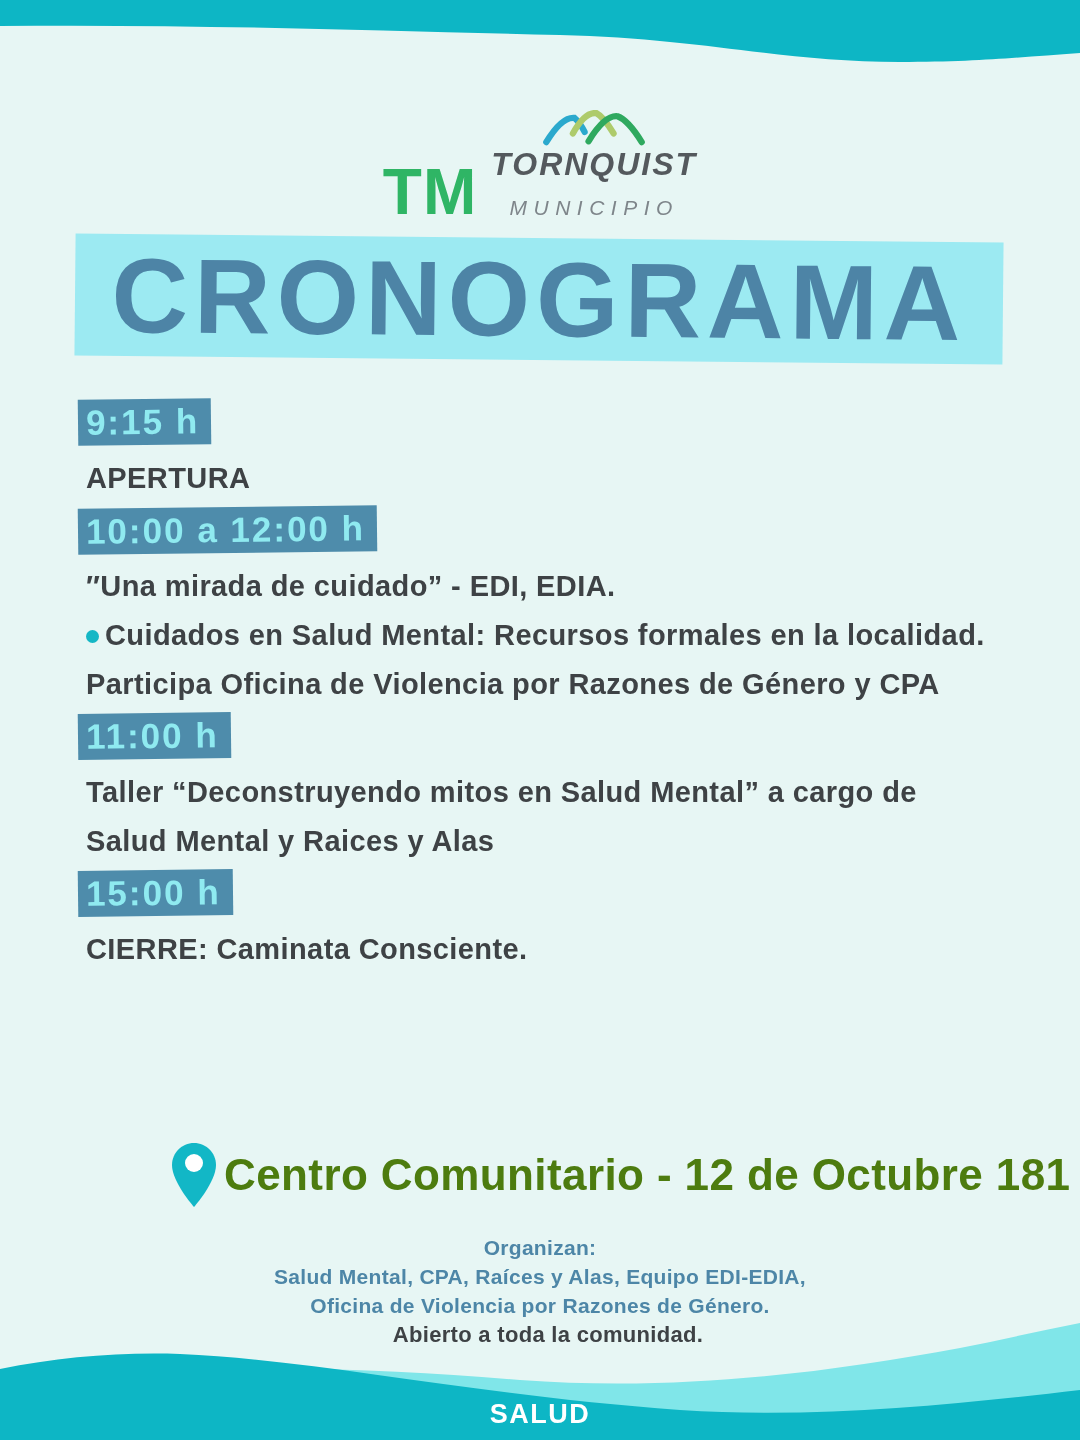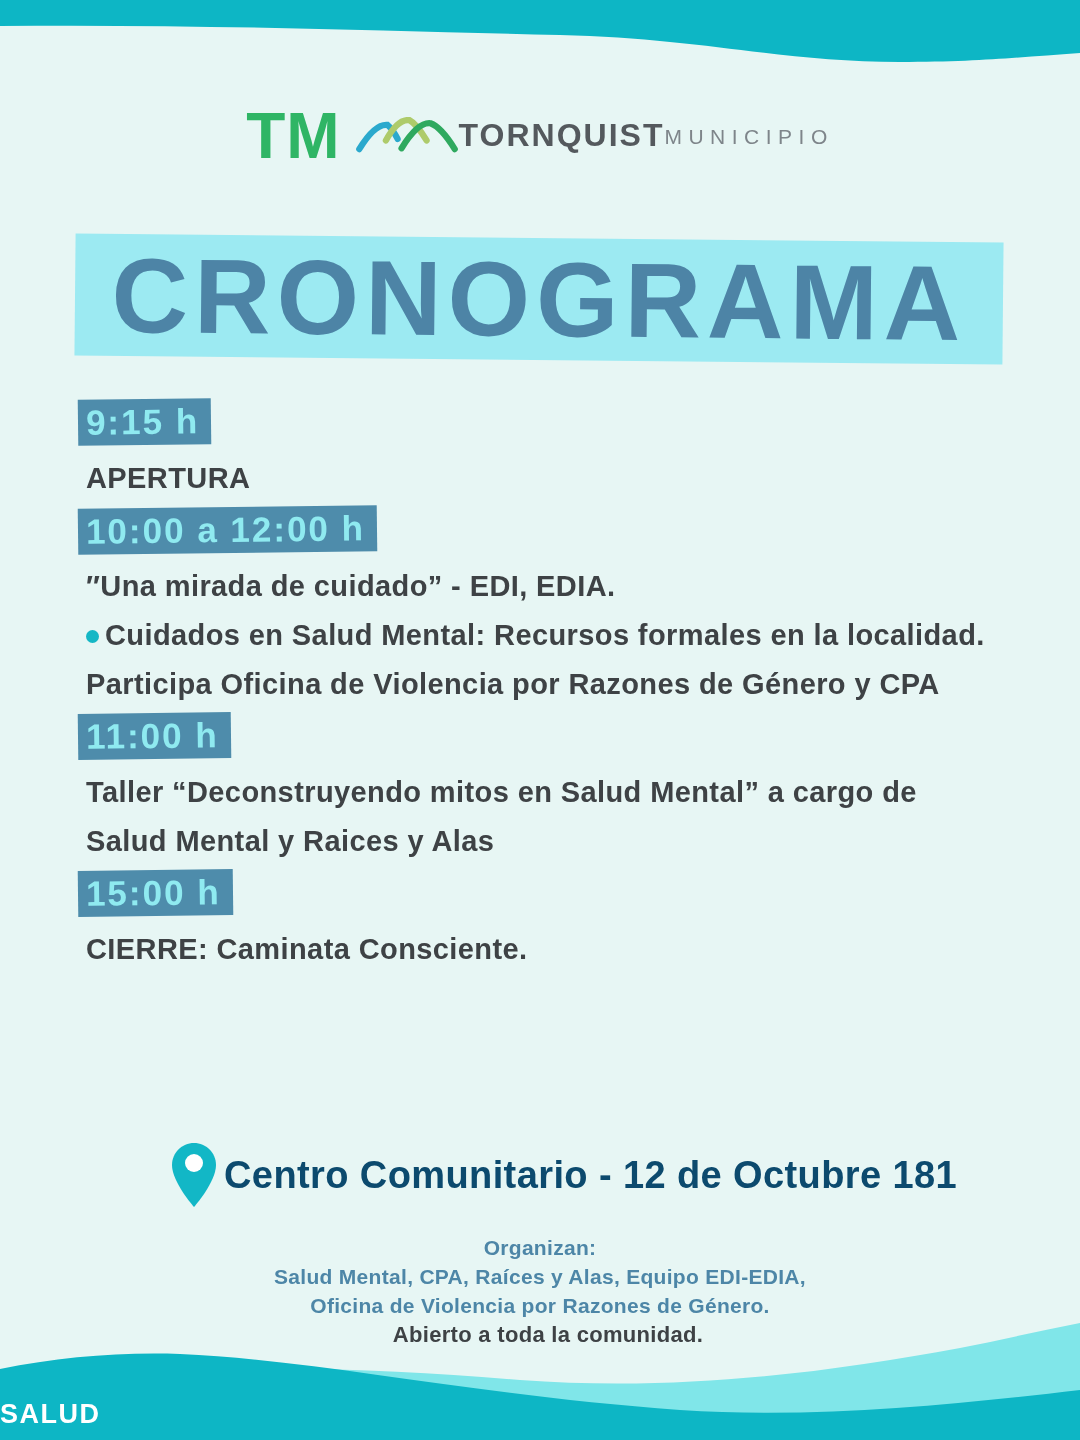--- a/index.html
+++ b/index.html
@@ -5,26 +5,26 @@
   html,body{margin:0;padding:0;background:#cfd8d8;}
   .poster{
     position:relative;width:1080px;height:1440px;margin:0 auto;
     background:#e7f6f4;overflow:hidden;
     font-family:"Liberation Sans",sans-serif;
   }
   svg{display:block;}
   
   .top-wave{position:absolute;top:0;left:0;width:1080px;height:70px;}
   
-  .logo{position:absolute;top:110px;left:0;right:0;display:flex;justify-content:center;gap:14px;}
+  .logo{position:absolute;top:110px;left:0;right:0;display:flex;justify-content:center;align-items:flex-end;gap:14px;}
   .logo-tm{font-size:64px;font-weight:700;color:#2fb565;letter-spacing:1px;line-height:0.82;}
-  .logo-right{display:flex;align-items:center;}
+  .logo-right{display:flex;flex-direction:column;align-items:center;font-style:italic;}
   .logo-mountains{width:104px;height:36px;margin-bottom:2px;}
   .logo-name{font-size:32px;font-weight:700;color:#54595d;letter-spacing:2px;line-height:1.05;}
-  .logo-sub{font-size:21px;font-weight:400;color:#7e858a;letter-spacing:6.5px;line-height:1.1;margin-top:1px;}
+  .logo-sub{font-size:21px;font-weight:400;color:#7e858a;letter-spacing:6.5px;line-height:1.1;margin-top:14px;}
   
   .banner{
     position:absolute;left:75px;top:238px;width:928px;height:122px;
     background:#9ceaf2;transform:rotate(0.55deg);
     display:flex;align-items:center;justify-content:center;
   }
   .banner h1{margin:0;font-size:106px;font-weight:700;color:#4d84a6;letter-spacing:6px;line-height:1;}
   
   .schedule{position:absolute;left:78px;top:399px;width:950px;}
   .sched-item{margin:0 0 2px 0;}
@@ -37,29 +37,29 @@
     margin:8px;font-size:29px;font-weight:700;color:#3e4245;
     letter-spacing:0.4px;line-height:41px;white-space:nowrap;
   }
   .bullet{
     display:inline-block;width:13px;height:13px;border-radius:50%;
     background:#15b7c5;margin-right:6px;transform:translateY(-2px);
   }
   
   .location{position:absolute;left:172px;top:1142px;display:flex;align-items:center;gap:8px;}
   .pin-icon{width:44px;height:66px;}
-  .location-text{font-size:38px;font-weight:700;color:#0c4a6e;letter-spacing:0.4px;}
+  .location-text{font-size:44px;font-weight:700;color:#4d7c0f;letter-spacing:0.4px;}
   
   .org-block{position:absolute;left:0;right:0;top:1232px;text-align:center;}
   .org-line{margin:2px;font-size:21px;font-weight:700;color:#4d86a7;letter-spacing:0.3px;line-height:27px;}
   .open-note{margin:2px 0 0 16px;font-size:22px;font-weight:700;color:#3e4245;letter-spacing:0.3px;line-height:27px;}
   
   .bottom-waves{position:absolute;left:0;bottom:0;width:1080px;height:140px;}
   .salud{
-    position:absolute;left:0;right:0;bottom:10px;
+    position:absolute;left:0;right:0;bottom:10px;text-align:center;
     color:#ffffff;font-size:27px;font-weight:700;letter-spacing:1.5px;margin-top:20px;
   }
 </style>
 </head>
 <body>
 
 <div class="poster">
 
   <svg class="top-wave" viewBox="0 0 1080 70" preserveAspectRatio="none">
     <path d="M0,0 H1080 V53 C1020,57 980,62 900,62 C780,62 700,38 560,35 C380,31 200,24 0,26 Z" fill="#0db6c5"></path>

